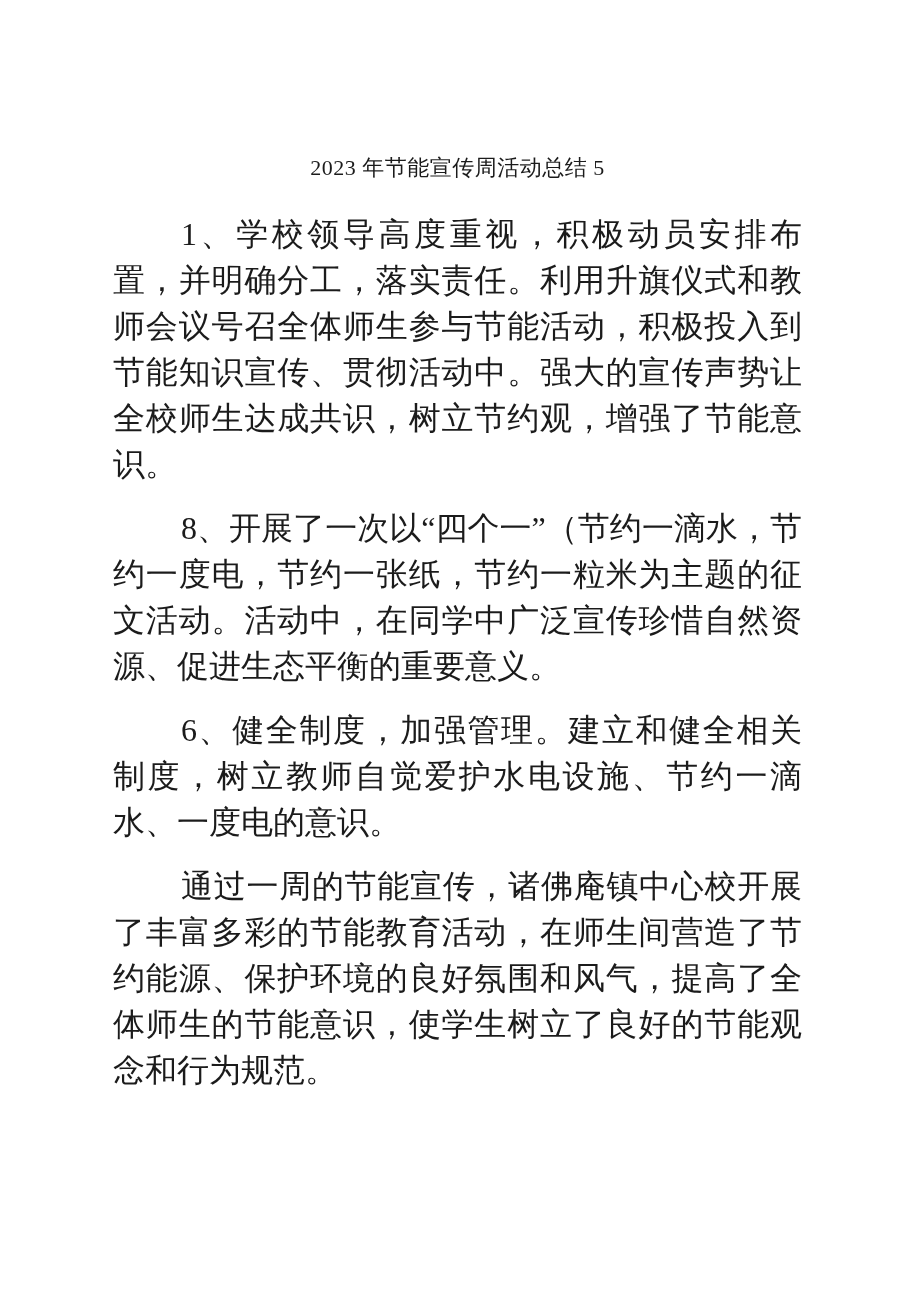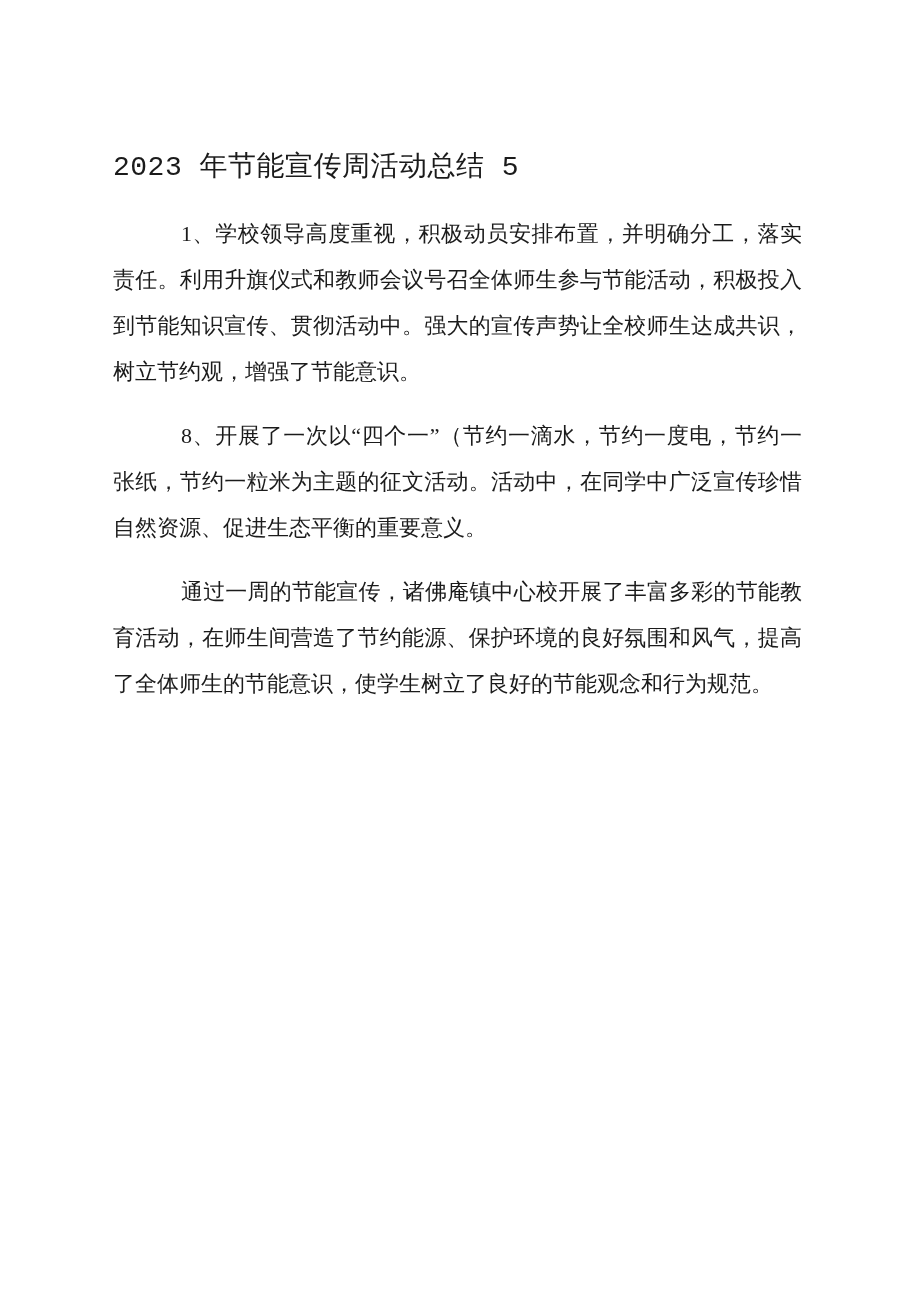--- a/index.html
+++ b/index.html
@@ -13,31 +13,30 @@
     height: 1301px;
     margin: 0 auto;
     background: #ffffff;
     box-sizing: border-box;
     padding: 145px 118px 0 113px;
     color: #1b1b1b;
     font-family: "Liberation Serif", "DejaVu Serif", serif;
     overflow: hidden;
   }
   .doc-title {
-    font-size: 28px;
+    font-size: 22px;
     font-weight: normal;
-    text-align: left;
+    text-align: center;
     margin: 0 0 20px 0;
     line-height: 46px;
     letter-spacing: 0.5px;
     white-space: pre;
-    font-family: Liberation Mono, monospace;
   }
   .para {
-    font-size: 22px;
+    font-size: 32px;
     line-height: 46px;
     margin: 0 0 18px 0;
     text-indent: 68px;
     text-align: justify;
     text-justify: inter-ideograph;
     word-break: break-all;
   }
 </style>
 </head>
 <body>
@@ -45,15 +44,16 @@
 <div class="page">
   <h1 class="doc-title">2023 年节能宣传周活动总结 5</h1>
 
   <p class="para">1、学校领导高度重视，积极动员安排布置，并明确分工，落实责任。利用升旗仪式和教师会议号召全体师生参与节能活动，积极投入到节能知识宣传、贯彻活动中。强大的宣传声势让全校师生达成共识，树立节约观，增强了节能意识。</p>
 
   <p class="para">8、开展了一次以“四个一”（节约一滴水，节约一度电，节约一张纸，节约一粒米为主题的征文活动。活动中，在同学中广泛宣传珍惜自然资源、促进生态平衡的重要意义。</p>
 
 
 
 
+  <p class="para">6、健全制度，加强管理。建立和健全相关制度，树立教师自觉爱护水电设施、节约一滴水、一度电的意识。</p>
 
   <p class="para">通过一周的节能宣传，诸佛庵镇中心校开展了丰富多彩的节能教育活动，在师生间营造了节约能源、保护环境的良好氛围和风气，提高了全体师生的节能意识，使学生树立了良好的节能观念和行为规范。</p>
 </div>
 
 </body></html>

